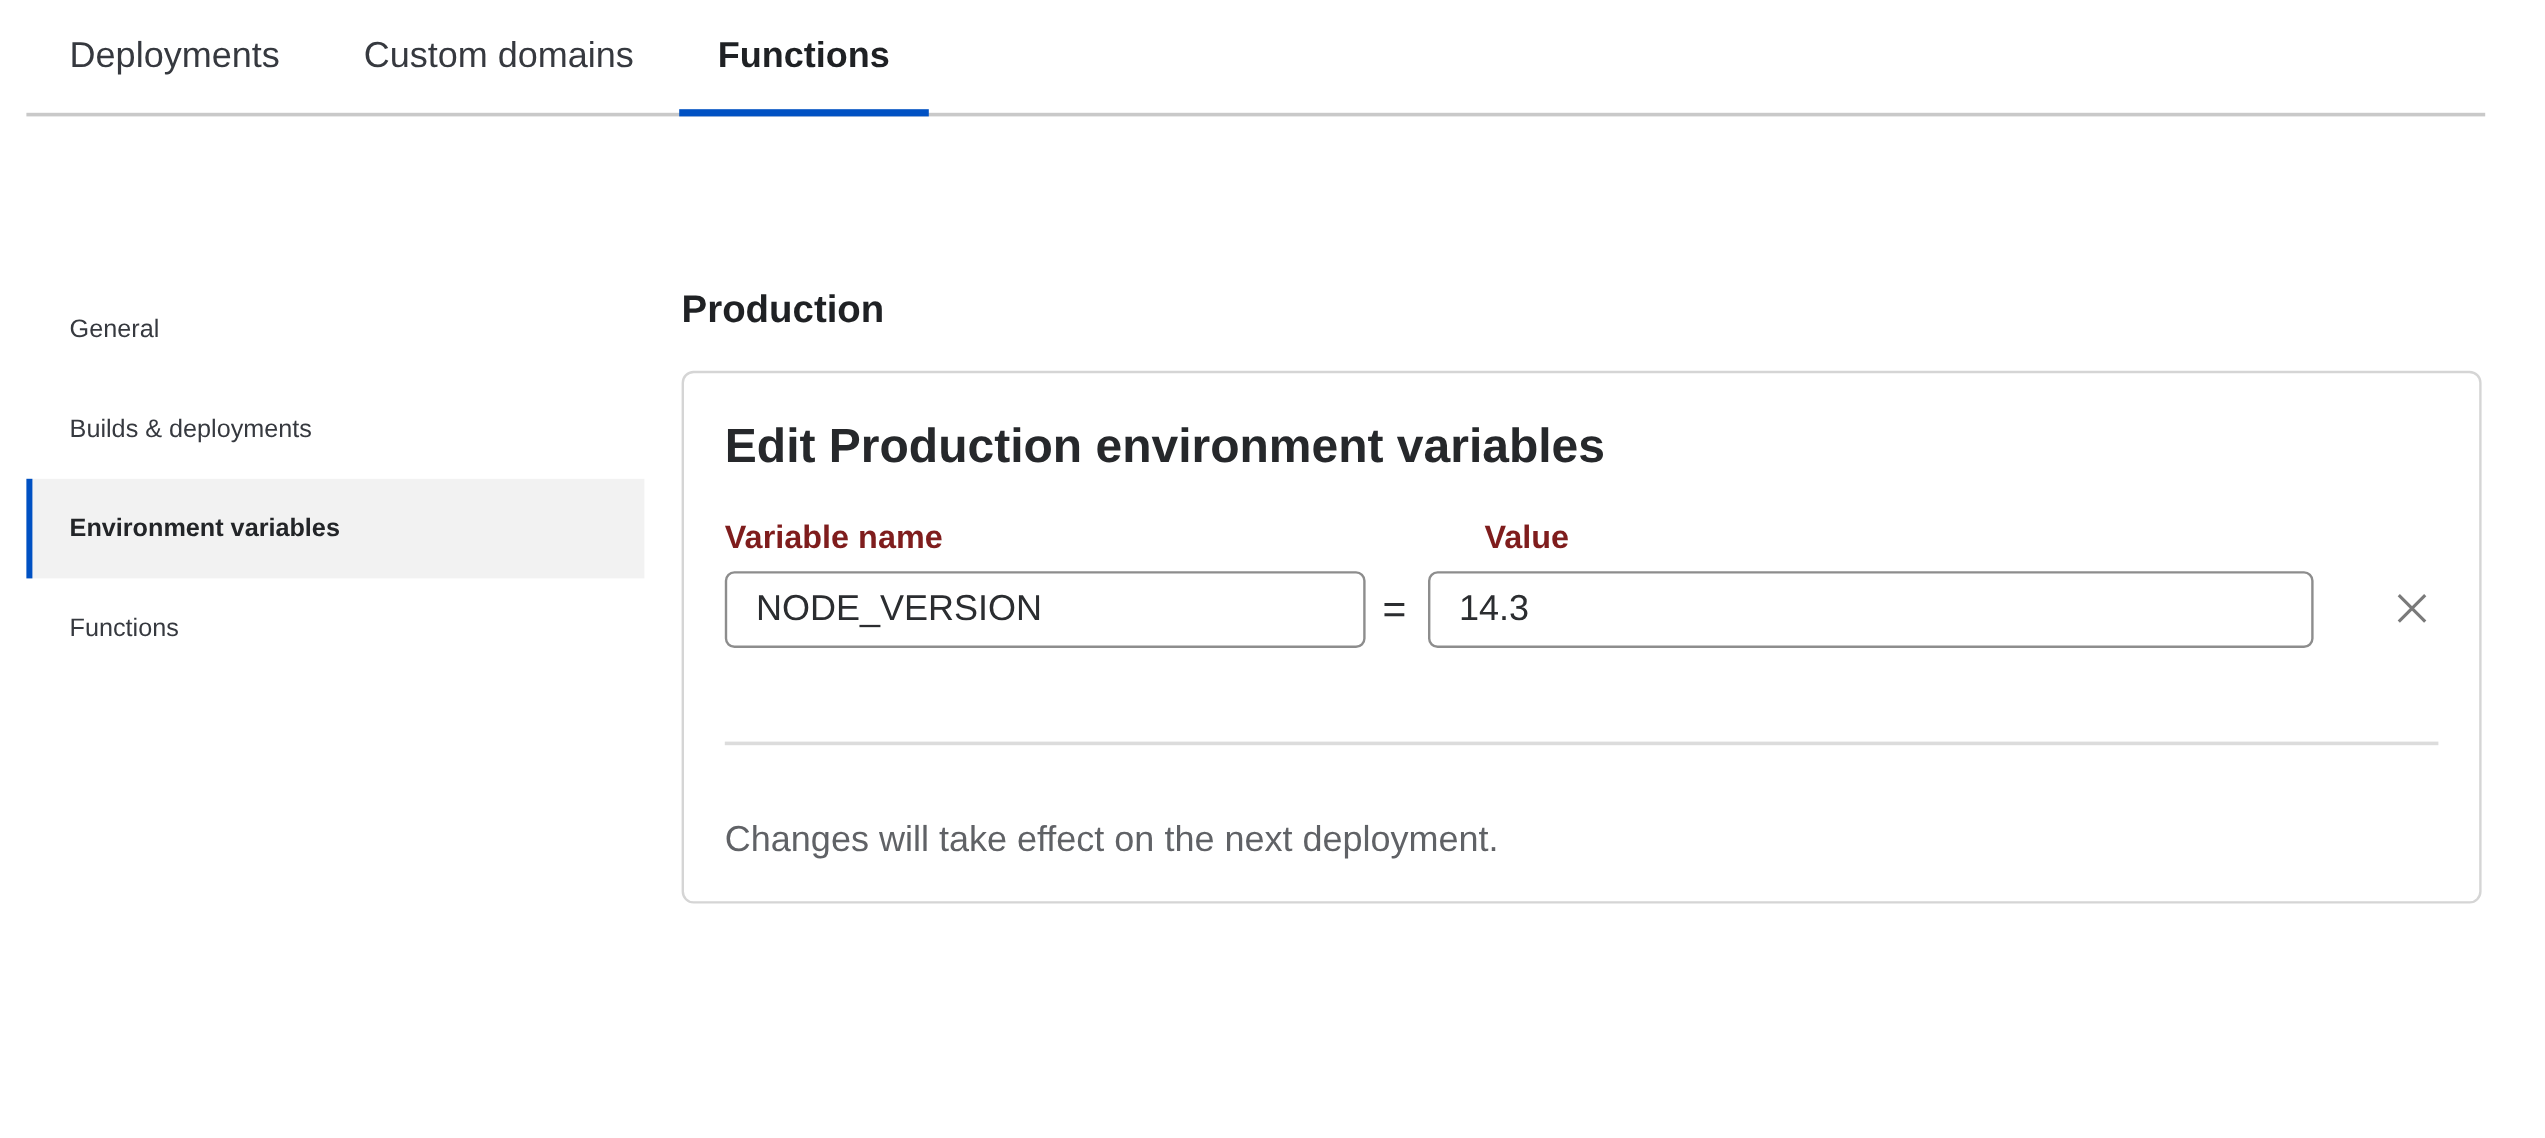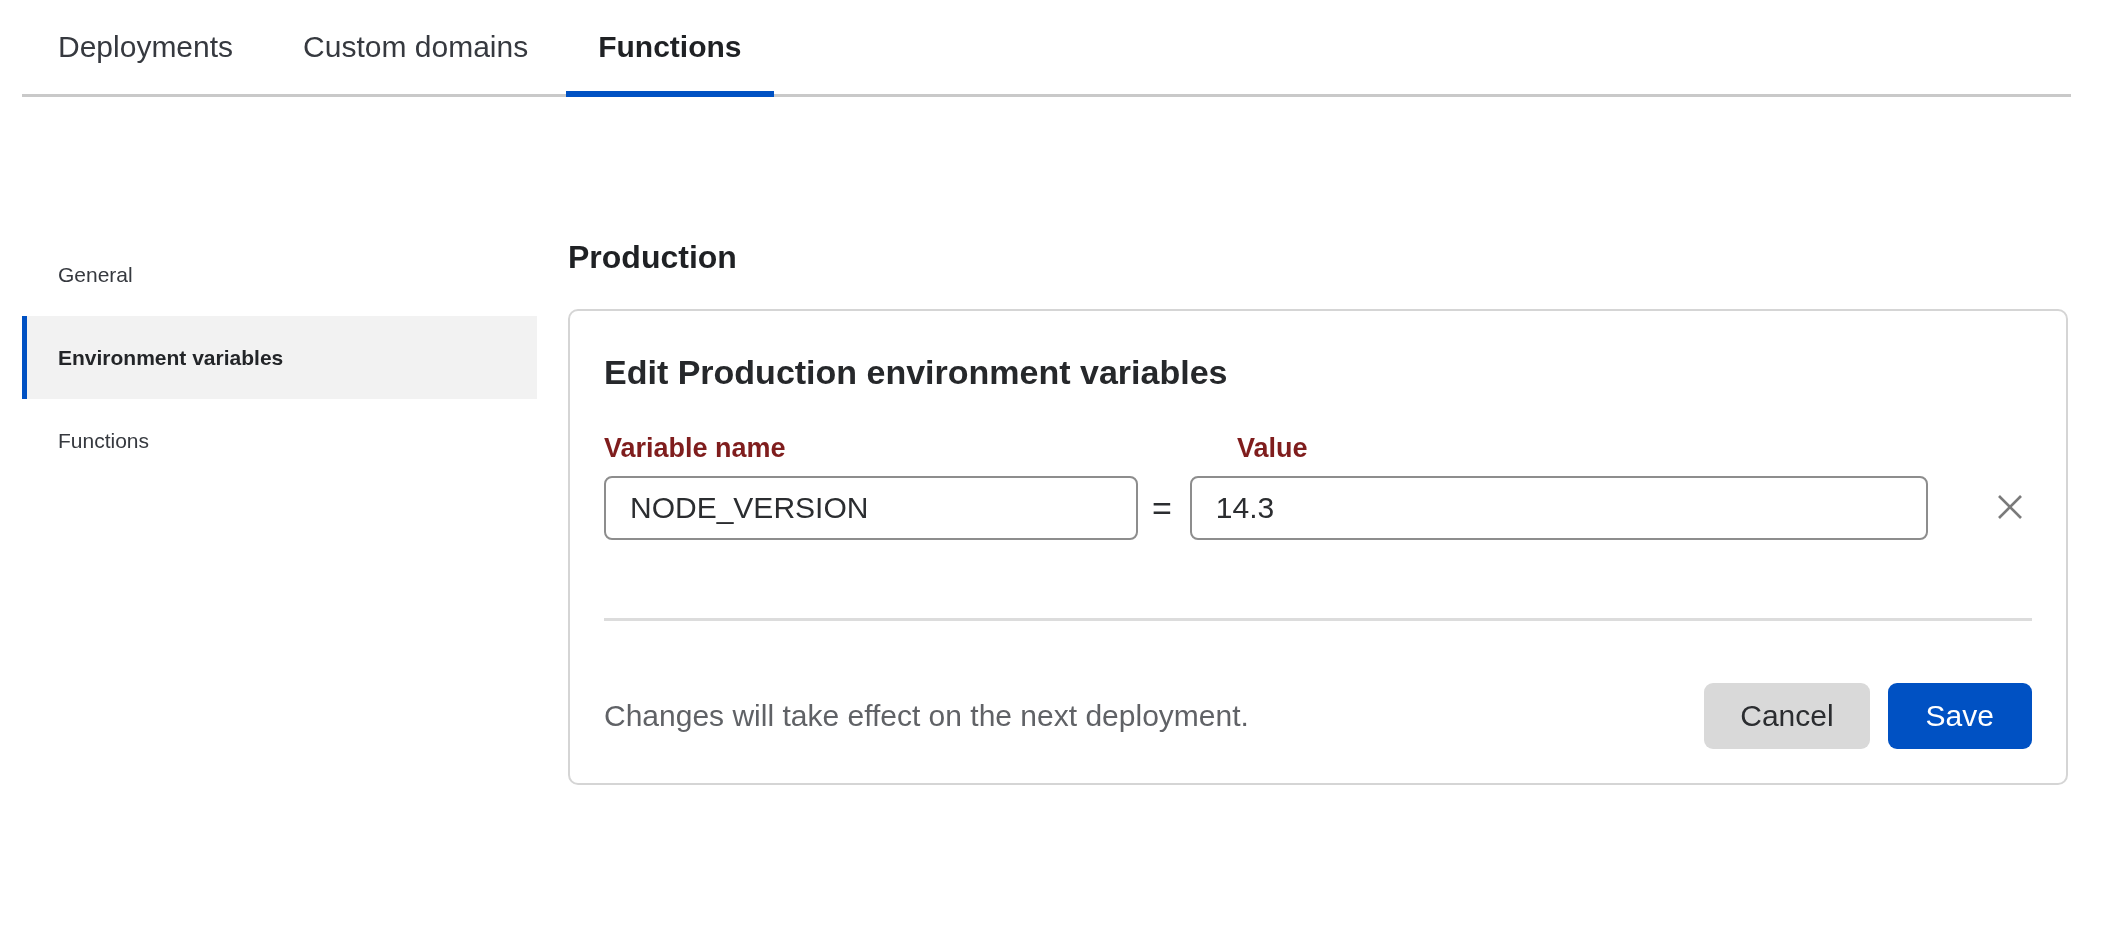--- a/index.html
+++ b/index.html
@@ -48,21 +48,21 @@
   .main { position: absolute; left: 568px; top: 238px; width: 1500px; }
   .main h1 { font-size: 32px; font-weight: 700; color: #1f2124; line-height: 38px; }
   .subtitle { font-size: 30px; color: #36393f; margin-top: 22px; line-height: 38px; }
 
   .card {
     margin-top: 33px;
     border: 2px solid #d5d5d5; border-radius: 10px;
     background: #fff;
     padding: 42px 34px 34px 34px;
   }
-  .card-title { font-size: 34px; font-weight: 700; color: #26282b; line-height: 38px; }
+  .card-title { font-size: 40px; font-weight: 700; color: #26282b; line-height: 38px; }
 
   .labels-row { display: flex; margin-top: 42px; }
   .field-label { font-size: 27px; font-weight: 700; color: #7f1d1d; }
   .label-name { width: 633px; }
   .label-value { }
 
   .inputs-row { display: flex; align-items: center; margin-top: 12px; }
   .txt-input {
     height: 64px; border: 2px solid #8d8d8d; border-radius: 8px;
     font-size: 30px; color: #2b2d30; padding: 0 24px;
@@ -108,20 +108,21 @@
 <div class="page">
 
   <nav class="tabbar">
     <div class="tab">Deployments</div>
     <div class="tab">Custom domains</div>
     <div class="tab active">Functions</div>
   </nav>
 
   <aside class="sidebar">
     <div class="side-item">General</div>
+    <div class="side-item">Builds &amp; deployments</div>
     <div class="side-item active">Environment variables</div>
     <div class="side-item">Functions</div>
   </aside>
 
   <main class="main">
     <h1>Production</h1>
 
     <section class="card">
       <h2 class="card-title">Edit Production environment variables</h2>
 
@@ -142,21 +143,17 @@
             </svg>
           </span>
         </button>
       </div>
 
 
       <hr class="divider">
 
       <div class="card-footer">
         <span class="footer-note">Changes will take effect on the next deployment.</span>
-        <div class="footer-actions">
-          <button class="btn btn-cancel">Cancel</button>
-          <button class="btn btn-save">Save</button>
-        </div>
       </div>
     </section>
   </main>
 
 </div>
 
 </body></html>

